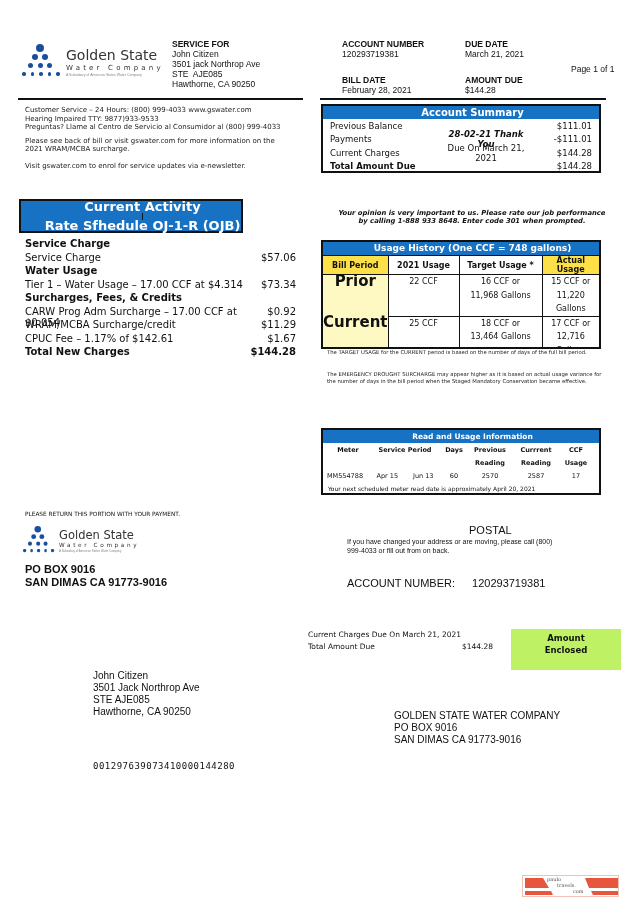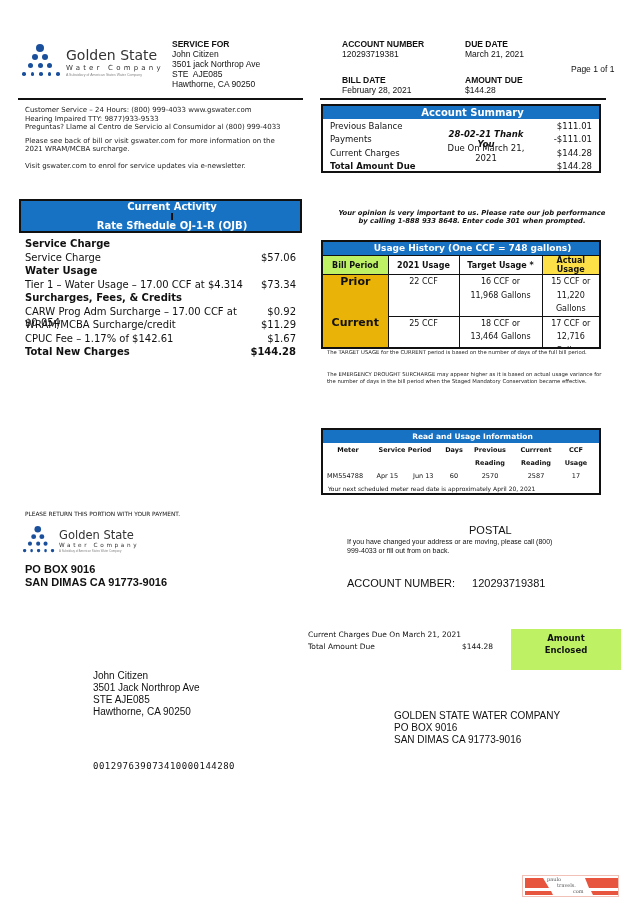--- a/index.html
+++ b/index.html
@@ -29,23 +29,23 @@
   .sumrow .c1 { width: 110px; }
   .sumrow .c2 { flex: 1; text-align: center; }
   .sumrow .c3 { width: 60px; text-align: right; }
 
   
   .actrow { display: flex; justify-content: space-between; font-family: "DejaVu Sans", sans-serif; font-size: 10px; height: 13.5px; align-items: flex-start; }
   .actrow.b { font-weight: bold; }
 
   
   table.usage { border-collapse: collapse; width: 100%; font-family: "DejaVu Sans", sans-serif; font-size: 8px; }
-  table.usage th { font-weight: bold; background: #bef264; height: 12px; border: 1px solid #111; }
+  table.usage th { font-weight: bold; background: #fde047; height: 12px; border: 1px solid #111; }
   table.usage td { border: 1px solid #111; text-align: center; vertical-align: top; line-height: 13.5px; }
-  table.usage td.period { background: #eab308; font-weight: bold; font-size: 11px; border-top: none; border-bottom: none; }
+  table.usage td.period { background: #fef9c3; font-weight: bold; font-size: 15px; border-top: none; border-bottom: none; }
 
   .note { font-family: "DejaVu Sans", sans-serif; font-size: 5.3px; line-height: 7px; color: #222; }
 
   
   .readgrid { display: grid; grid-template-columns: 42px 72px 26px 46px 46px 34px; column-gap: 0; font-family: "DejaVu Sans", sans-serif; font-size: 6.5px; padding: 1px 4px; }
   .readgrid .h { font-weight: bold; text-align: center; line-height: 13px; }
   .readgrid .v { text-align: center; line-height: 13px; }
 
   .stub-big { font-weight: bold; font-size: 11px; line-height: 13px; }
   .addr { font-size: 10px; line-height: 12px; }
@@ -135,21 +135,21 @@
     <span class="c2">Due On March 21, 2021</span>
     <span class="c3">$144.28</span>
   </div>
   <div class="sumrow">
     <span class="c1" style="font-weight:bold;">Total Amount Due</span>
     <span class="c2"></span>
     <span class="c3">$144.28</span>
   </div>
 </div>
 
-<div class="abs bluebar" style="left:19px; top:199px; width:283px; height:34px; border:2px solid #111; font-size:10px;">
+<div class="abs bluebar" style="left:19px; top:199px; width:224px; height:34px; border:2px solid #111; font-size:13px;">
   <div style="line-height:12px;">Current Activity</div>
   <div style="margin:0 auto; width:1.5px; height:7px; background:#111;"></div>
   <div style="line-height:11px;">Rate Sfhedule OJ-1-R (OJB)</div>
 </div>
 
 <div class="abs" style="left:25px; top:238px; width:271px;">
   <div class="actrow b">
       <span>Service Charge</span>
       <span></span>
     </div>

